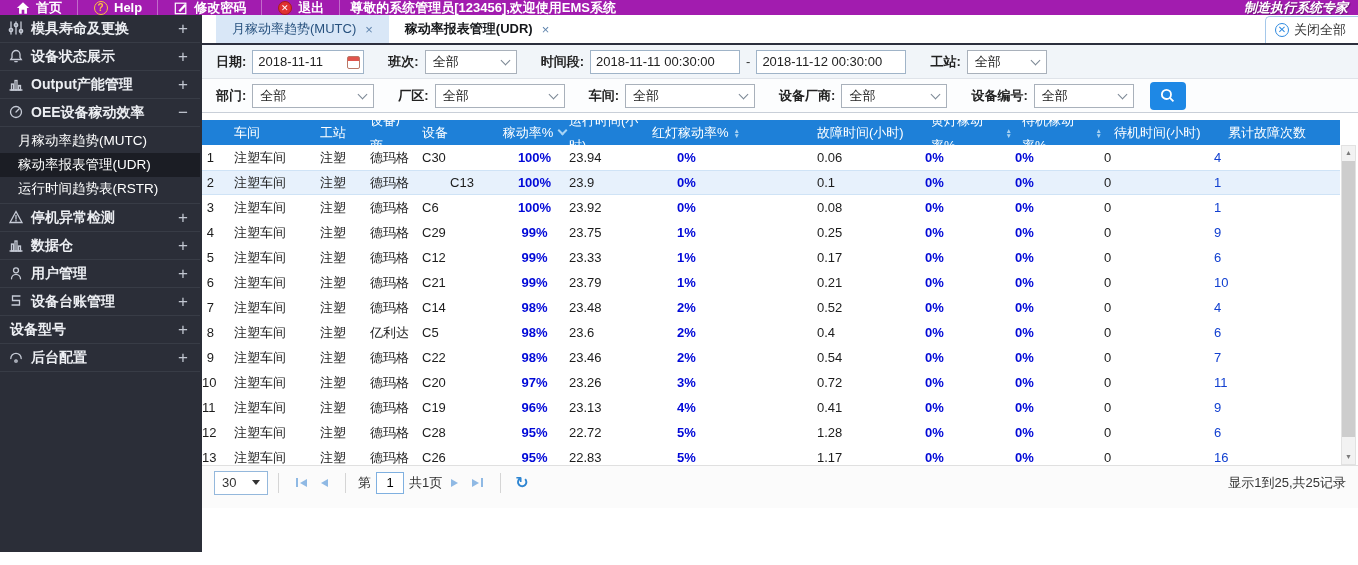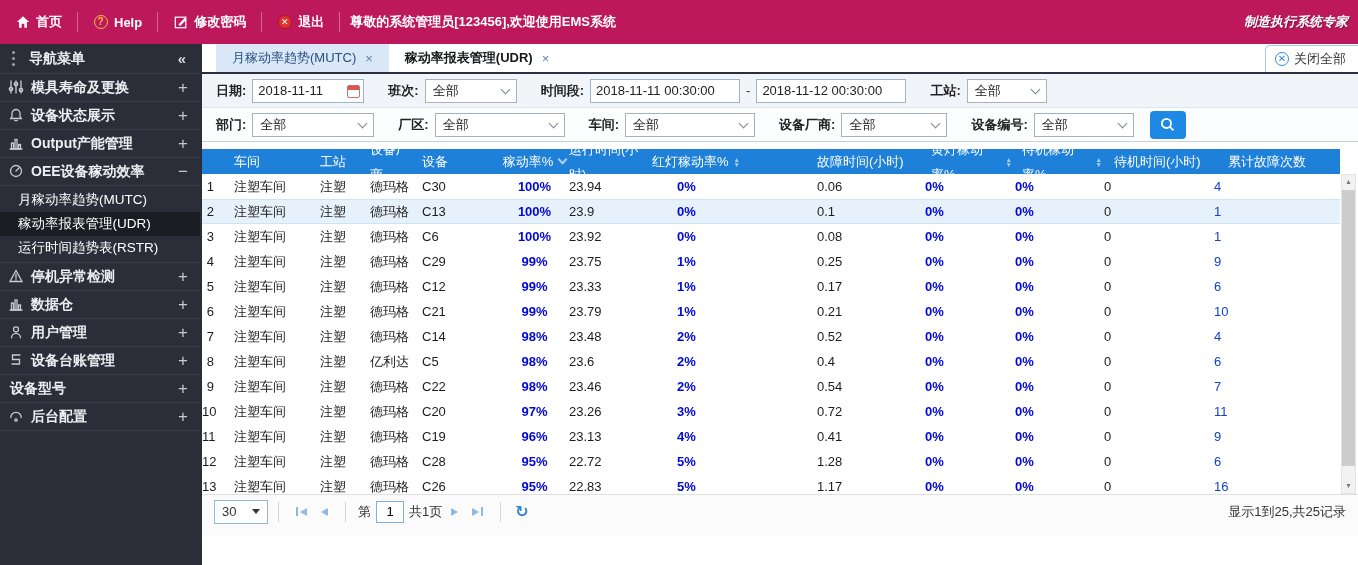--- a/index.html
+++ b/index.html
@@ -1,20 +1,20 @@
 <!DOCTYPE html>
 <html><head>
 <meta charset="utf-8">
 <style>
   * { box-sizing: border-box; margin: 0; padding: 0; }
   html,body { width:1358px; height:565px; overflow:hidden; background:#fff;
     font-family:"Liberation Sans","DejaVu Sans",sans-serif; }
 
   
-  .topbar { height:44px; background:#be185d; display:flex; align-items:center;
+  .topbar { height:15px; background:#a21caf; display:flex; align-items:center;
     color:#fff; font-size:13px; font-weight:bold; }
   .tb-item { display:flex; align-items:center; gap:6px; padding:0 15px; height:20px;
     border-right:1px solid rgba(255,255,255,.35); cursor:pointer; white-space:nowrap; }
   .tb-item:last-of-type { border-right:none; }
   .tb-ico { display:inline-flex; width:15px; height:15px; align-items:center; justify-content:center; }
   .help-ico { width:14px; height:14px; border:1px solid #ffc23d; border-radius:50%;
     color:#ffc23d; font-size:10px; line-height:12px; text-align:center; font-weight:bold; }
   .logout-ico { width:14px; height:14px; background:#e03131; border:1px solid #a71d1d; border-radius:50%;
     color:#fff; font-size:9px; line-height:12px; text-align:center; font-weight:bold; }
   .tb-welcome { margin-left:10px; white-space:nowrap; }
@@ -165,25 +165,20 @@
       </span>
     <span>退出</span>
   </div>
   <div class="tb-welcome">尊敬的系统管理员[123456],欢迎使用EMS系统</div>
   <div class="tb-brand">制造执行系统专家</div>
 </div>
 
 <div class="app">
 
   <div class="sidebar">
-    <div class="side-header">
-      <span class="grip"></span>
-      <span>导航菜单</span>
-      <span class="collapse">«</span>
-    </div>
     <div id="sidebar-menu">
         <div class="side-item">
           <span class="icon">
             <svg width="16" height="16" viewBox="0 0 16 16">
               <g fill="none" stroke="#c6cbd6" stroke-width="1.3" stroke-linecap="round">
                 <line x1="3" y1="2" x2="3" y2="14"></line>
                 <line x1="8" y1="2" x2="8" y2="14"></line>
                 <line x1="13" y1="2" x2="13" y2="14"></line>
                 <circle cx="3" cy="10" r="1.7"></circle>
                 <circle cx="8" cy="5" r="1.7"></circle>
@@ -453,21 +448,21 @@
               <span class="gcell v-bold" style="width: 97px; padding-left: 10px;">0%</span>
               <span class="gcell v-bold" style="width: 90px; padding-left: 3px;">0%</span>
               <span class="gcell" style="width: 110px; padding-left: 2px;">0</span>
               <span class="gcell v-link" style="width: 128px; padding-left: 2px;">4</span>
             </div>
             <div class="grid-row hl">
               <span class="gcell" style="width: 28px; text-align: right; padding-right: 16px;">2</span>
               <span class="gcell" style="width: 87px; padding-left: 4px;">注塑车间</span>
               <span class="gcell" style="width: 50px; padding-left: 3px;">注塑</span>
               <span class="gcell" style="width: 52px; padding-left: 3px;">德玛格</span>
-              <span class="gcell" style="width: 83px; padding-left: 3px;">C13</span>
+              <span class="gcell" style="width: 83px; padding-left: 3px; text-align: center;">C13</span>
               <span class="gcell v-bold" style="width: 65px; text-align: center;">100%</span>
               <span class="gcell" style="width: 83px; padding-left: 2px;">23.9</span>
               <span class="gcell v-bold" style="width: 152px; padding-left: 27px;">0%</span>
               <span class="gcell" style="width: 113px; padding-left: 15px;">0.1</span>
               <span class="gcell v-bold" style="width: 97px; padding-left: 10px;">0%</span>
               <span class="gcell v-bold" style="width: 90px; padding-left: 3px;">0%</span>
               <span class="gcell" style="width: 110px; padding-left: 2px;">0</span>
               <span class="gcell v-link" style="width: 128px; padding-left: 2px;">1</span>
             </div>
             <div class="grid-row">

